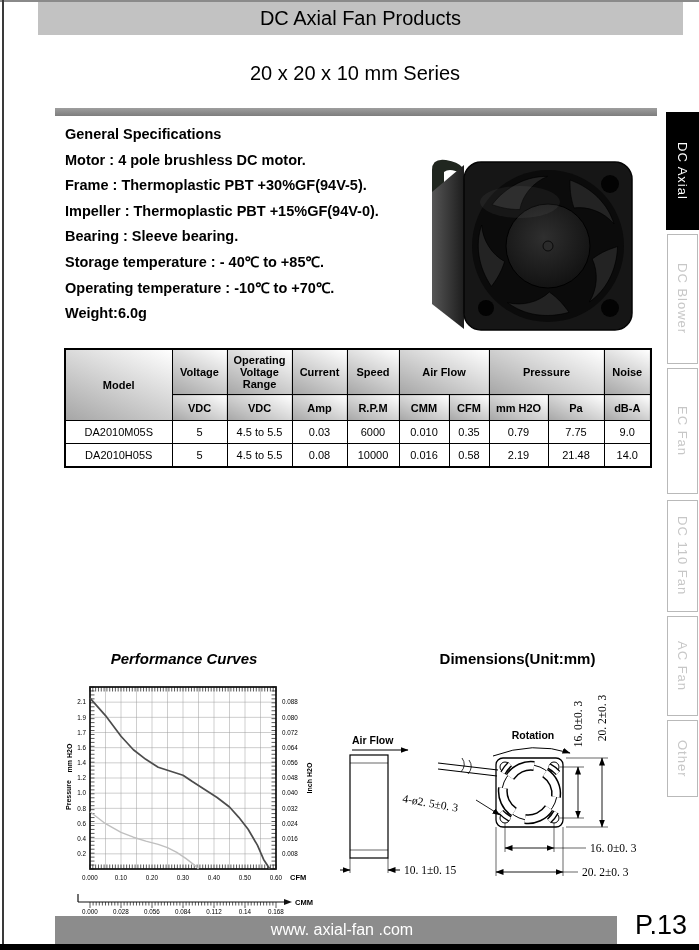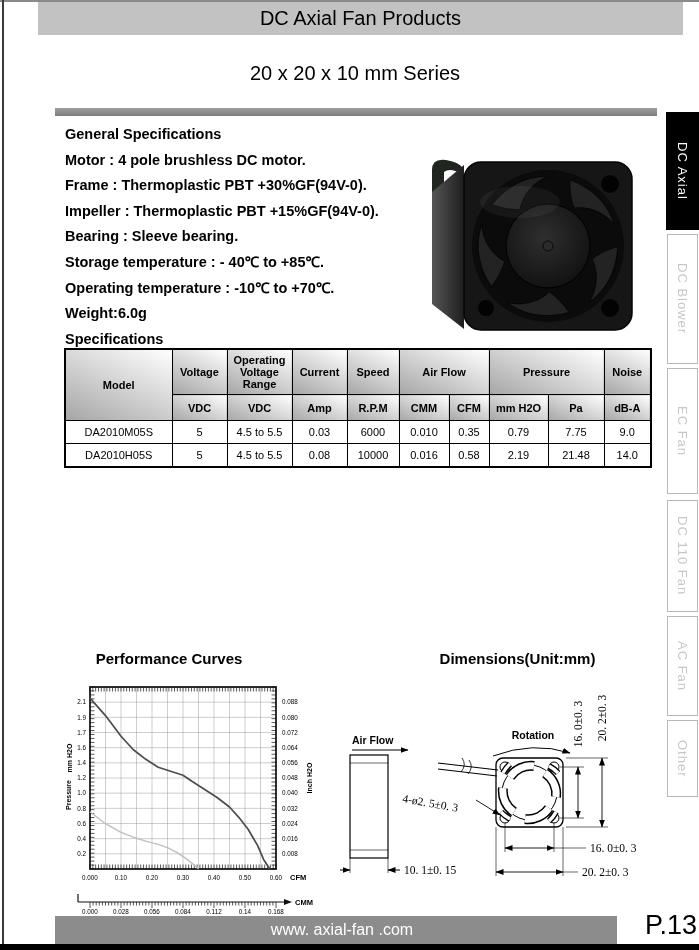--- a/index.html
+++ b/index.html
@@ -23,27 +23,27 @@
   .specs{left:65px;top:122px;width:370px;font-size:14.5px;font-weight:bold;line-height:25.6px;}
   .photo{left:420px;top:132px;}
   .table-wrap{left:64px;top:348px;}
   #spec-table{border-collapse:collapse;border:2px solid #000;width:586px;table-layout:fixed;font-size:11px;}
   #spec-table th,#spec-table td{border:1px solid #000;text-align:center;padding:4px;}
   #spec-table th{background:linear-gradient(205deg,#ffffff 0%,#a6a6a6 100%);font-weight:bold;}
   #spec-table td{background:#fff;height:23px;font-weight:normal;}
   #spec-table tr.h1 th{height:44px;}
   #spec-table tr.h2 th{height:26px;}
   .section-title{position:absolute;font-weight:bold;font-size:15px;text-align:center;}
-  .perf-title{left:79px;top:650px;width:180px;}
+  .perf-title{left:94px;top:650px;width:180px;font-style:italic;}
   .dim-title{left:425px;top:650px;width:185px;}
   .chart{left:62px;top:672px;}
   .dims{left:338px;top:672px;}
   .footer-bar{left:55px;top:916px;width:562px;height:28px;background:#8c8c8c;color:#fff;
               display:flex;align-items:center;justify-content:center;font-size:16px;padding-left:12px;}
-  .page-num{left:625px;top:910px;width:72px;text-align:right;font-size:27px;}
+  .page-num{left:625px;top:910px;width:72px;text-align:center;font-size:27px;}
   svg text{font-family:"Liberation Sans",sans-serif;}
   svg text.dimtxt{font-family:"Liberation Serif",serif;}
 </style>
 </head>
 <body>
 
 <div class="page" id="page">
 
   <div class="abs top-line"></div>
   <div class="abs left-line"></div>
@@ -51,27 +51,26 @@
   <div class="abs header-bar">
     <span>DC Axial Fan Products</span>
   </div>
 
   <div class="abs series-title">20 x 20 x 10 mm Series</div>
   <div class="abs divider-bar"></div>
 
   <div class="abs specs" id="specs">
       <div>General Specifications</div>
       <div>Motor : 4 pole brushless  DC motor.</div>
-      <div>Frame : Thermoplastic PBT +30%GF(94V-0).</div>
+      <div>Frame : Thermoplastic PBT +30%GF(94V-5).</div>
       <div>Impeller : Thermoplastic PBT +15%GF(94V-0).</div>
       <div>Bearing : Sleeve bearing.</div>
       <div>Storage temperature : - 40℃ to +85℃.</div>
       <div>Operating temperature : -10℃ to +70℃.</div>
       <div>Weight:6.0g</div>
-      <div>Specifications</div>
     </div>
 
   <svg class="abs photo" width="240" height="205" viewBox="0 0 240 205">
     <defs>
       <linearGradient id="sideg" x1="0" y1="0" x2="1" y2="0">
         <stop offset="0" stop-color="#565656"></stop>
           <stop offset="1" stop-color="#1d1d1d"></stop>
       </linearGradient>
       <radialGradient id="hubg" cx="0.45" cy="0.4" r="0.7">
         <stop offset="0" stop-color="#2f2f2f"></stop>

